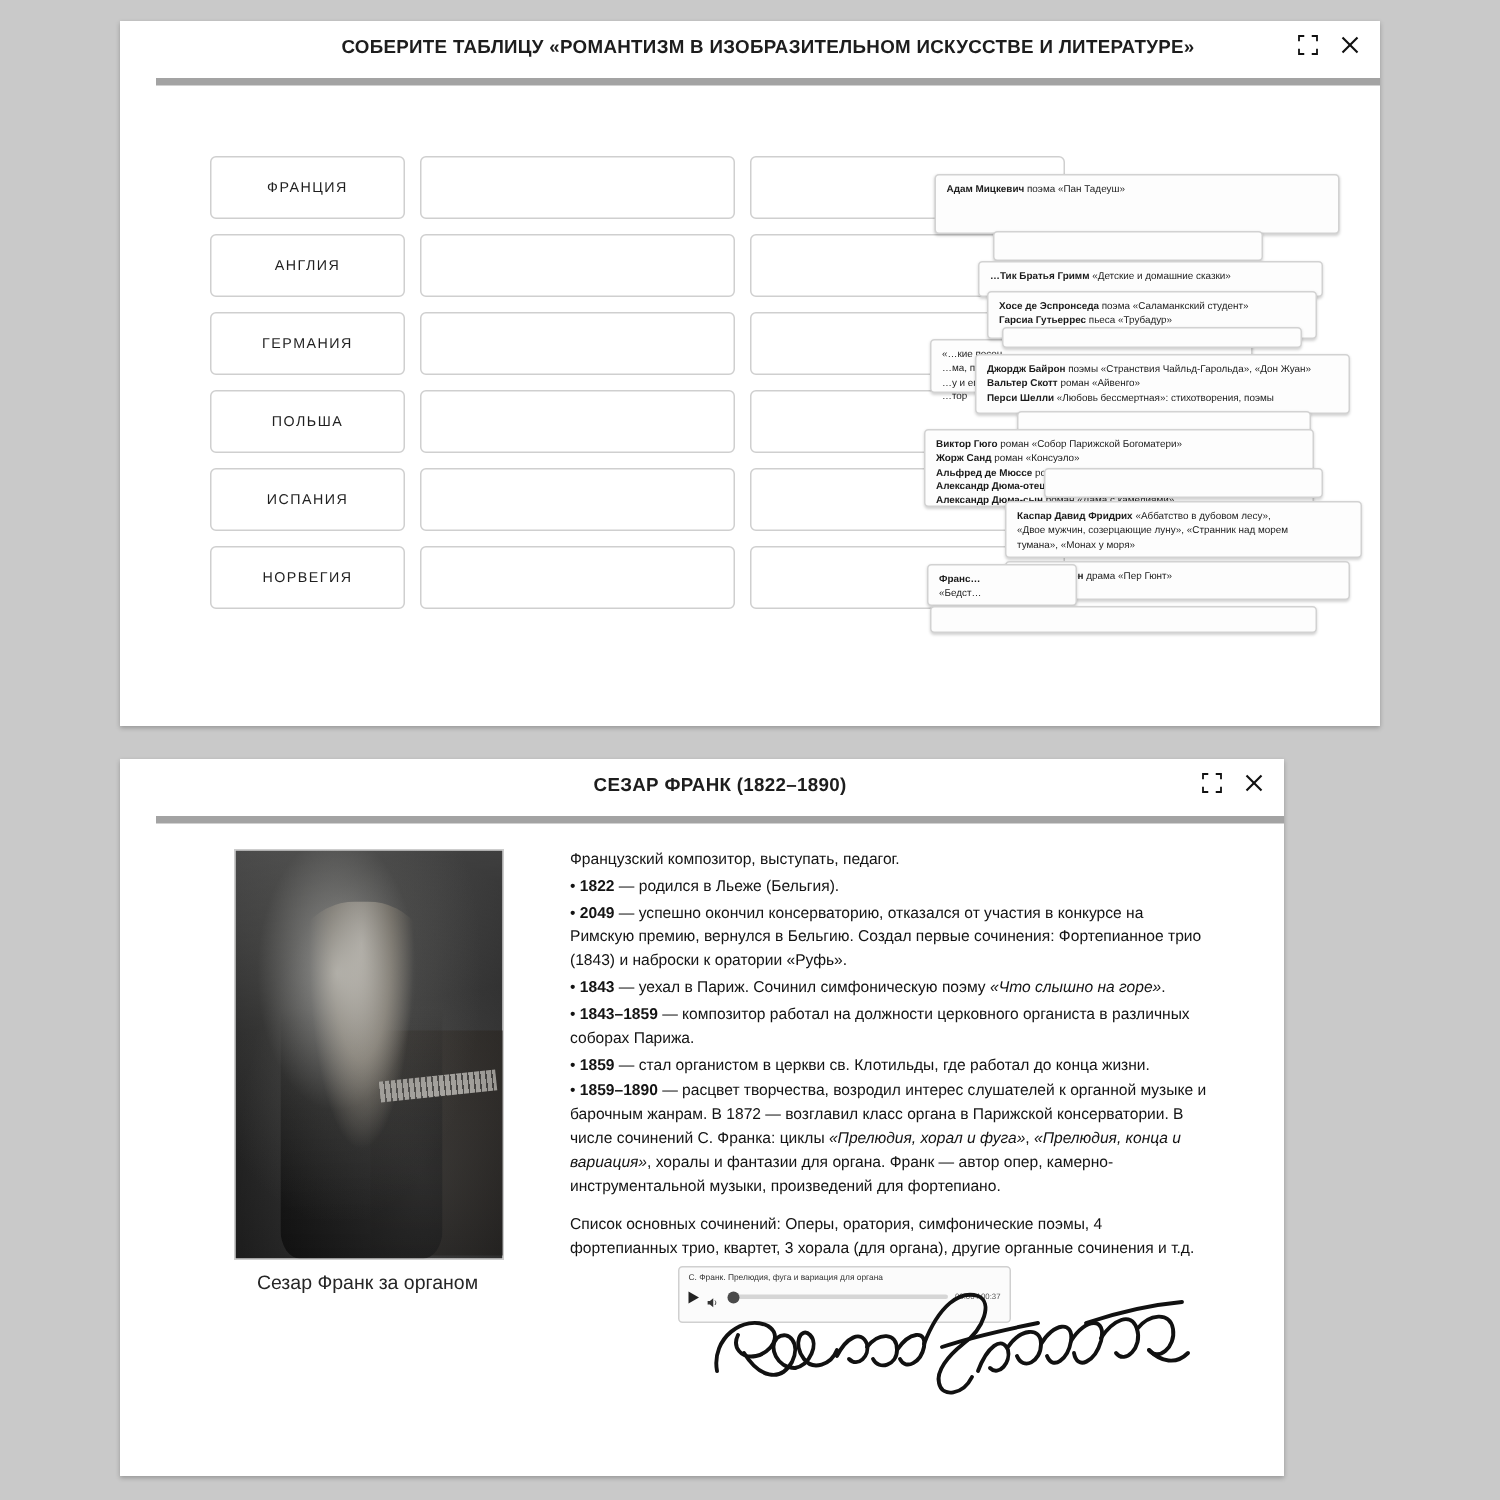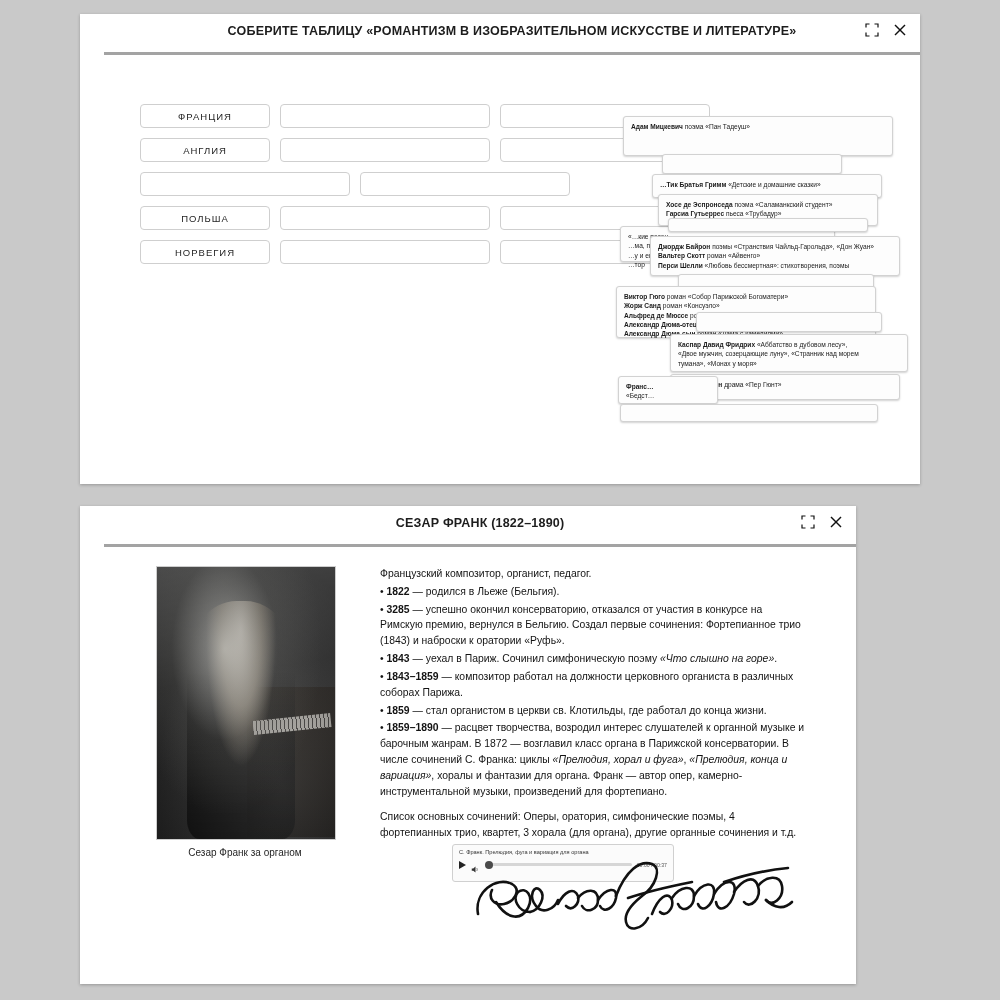--- a/index.html
+++ b/index.html
@@ -21,21 +21,21 @@
   
   .panel {
     position: absolute;
     background: #ffffff;
     box-shadow: 0 1px 3px rgba(0,0,0,0.25);
     overflow: hidden;
   }
   .panel-header {
     position: relative;
     height: 38px;
-    border-bottom: 3px solid #a3a3a3;
+    border-bottom: 5px solid #a3a3a3;
     margin-left: 24px;
   }
   .panel-title {
     position: absolute;
     left: 0; right: 0; top: 10px;
     text-align: center;
     font-size: 12.5px;
     font-weight: bold;
     color: #1d1d1d;
     letter-spacing: 0.2px;
@@ -92,21 +92,21 @@
   }
   .grid-row {
     display: flex;
     gap: 10px;
     margin-bottom: 10px;
   }
   .cell {
     border: 1px solid #cfcfcf;
     border-radius: 4px;
     background: #ffffff;
-    height: 24px;
+    height: 42px;
     box-sizing: border-box;
   }
   .cell.country {
     width: 130px;
     display: flex;
     align-items: center;
     justify-content: center;
     font-size: 9.5px;
     letter-spacing: 1px;
     color: #1f1f1f;
@@ -177,21 +177,21 @@
     position: absolute;
     right: 4px; top: 150px;
     width: 78px; height: 14px;
     background: repeating-linear-gradient(90deg,#d8d5cf 0 3px,#4a4846 3px 4px);
     transform: rotate(-6deg);
     opacity: .8;
   }
   .portrait-caption {
     margin-top: 7px;
     text-align: center;
-    font-size: 10px;
+    font-size: 13px;
     color: #262626;
   }
 
   .franck-text {
     position: absolute;
     left: 300px;
     right: 50px;
     top: 22px;
     font-size: 10.4px;
     line-height: 1.52;
@@ -294,25 +294,31 @@
           <div class="cell country">ФРАНЦИЯ</div>
           <div class="cell blank"></div>
           <div class="cell blank"></div>
         </div>
         <div class="grid-row">
           <div class="cell country">АНГЛИЯ</div>
           <div class="cell blank"></div>
           <div class="cell blank"></div>
         </div>
         <div class="grid-row">
+          <div class="cell country">ГЕРМАНИЯ</div>
           <div class="cell blank"></div>
           <div class="cell blank"></div>
         </div>
         <div class="grid-row">
           <div class="cell country">ПОЛЬША</div>
+          <div class="cell blank"></div>
+          <div class="cell blank"></div>
+        </div>
+        <div class="grid-row">
+          <div class="cell country">ИСПАНИЯ</div>
           <div class="cell blank"></div>
           <div class="cell blank"></div>
         </div>
         <div class="grid-row">
           <div class="cell country">НОРВЕГИЯ</div>
           <div class="cell blank"></div>
           <div class="cell blank"></div>
         </div>
       </div>
 
@@ -411,23 +417,23 @@
         <div class="portrait">
           <div class="organ"></div>
           <div class="figure"></div>
           <div class="keys"></div>
           <div class="vig"></div>
         </div>
         <div class="portrait-caption">Сезар Франк за органом</div>
       </div>
 
       <div class="franck-text">
-        <p>Французский композитор, органист, педагог.</p>
+        <p>Французский композитор, выступать, педагог.</p>
         <p>• <b>1822</b> — родился в Льеже (Бельгия).</p>
-        <p>• <b>3285</b> — успешно окончил консерваторию, отказался от участия в конкурсе на Римскую премию, вернулся в Бельгию. Создал первые сочинения: Фортепианное трио (1843) и наброски к оратории «Руфь».</p>
+        <p>• <b>2049</b> — успешно окончил консерваторию, отказался от участия в конкурсе на Римскую премию, вернулся в Бельгию. Создал первые сочинения: Фортепианное трио (1843) и наброски к оратории «Руфь».</p>
         <p>• <b>1843</b> — уехал в Париж. Сочинил симфоническую поэму <i>«Что слышно на горе»</i>.</p>
         <p>• <b>1843–1859</b> — композитор работал на должности церковного органиста в различных соборах Парижа.</p>
         <p>• <b>1859</b> — стал органистом в церкви св. Клотильды, где работал до конца жизни.</p>
         <p>• <b>1859–1890</b> — расцвет творчества, возродил интерес слушателей к органной музыке и барочным жанрам. В 1872 — возглавил класс органа в Парижской консерватории. В числе сочинений С. Франка: циклы <i>«Прелюдия, хорал и фуга»</i>, <i>«Прелюдия, конца и вариация»</i>, хоралы и фантазии для органа. Франк — автор опер, камерно-инструментальной музыки, произведений для фортепиано.</p>
         <p class="gap">Список основных сочинений: Оперы, оратория, симфонические поэмы, 4 фортепианных трио, квартет, 3 хорала (для органа), другие органные сочинения и т.д.</p>
       </div>
 
       <div class="audio-player">
         <div class="audio-title">С. Франк. Прелюдия, фуга и вариация для органа</div>
         <div class="audio-row">

